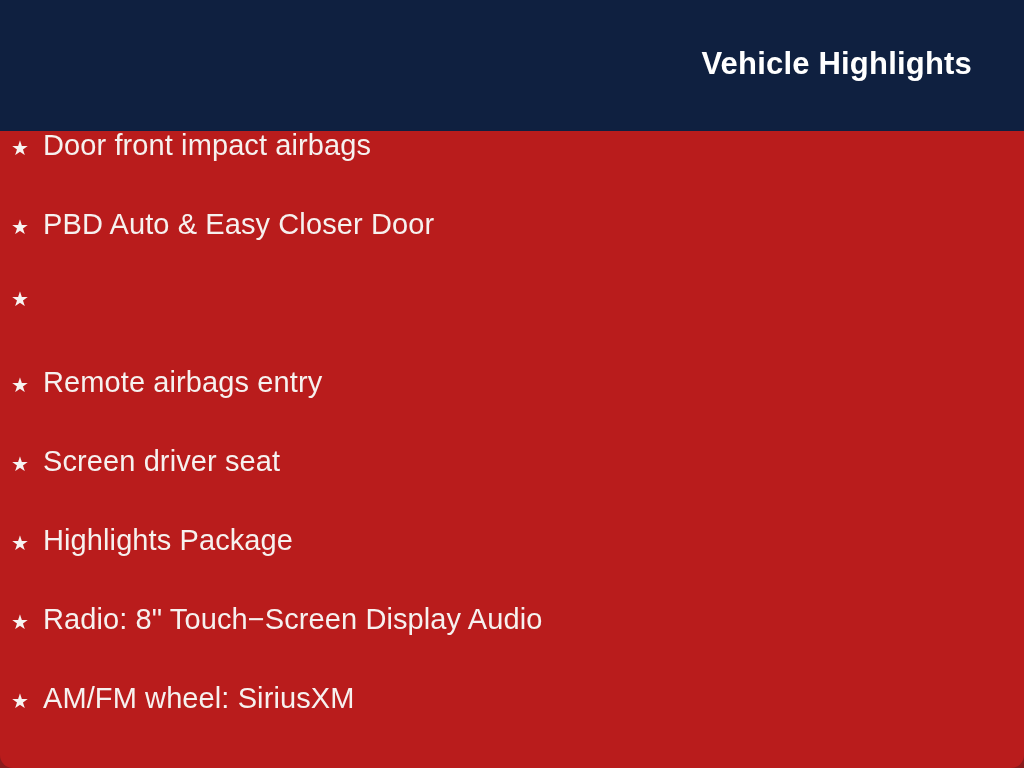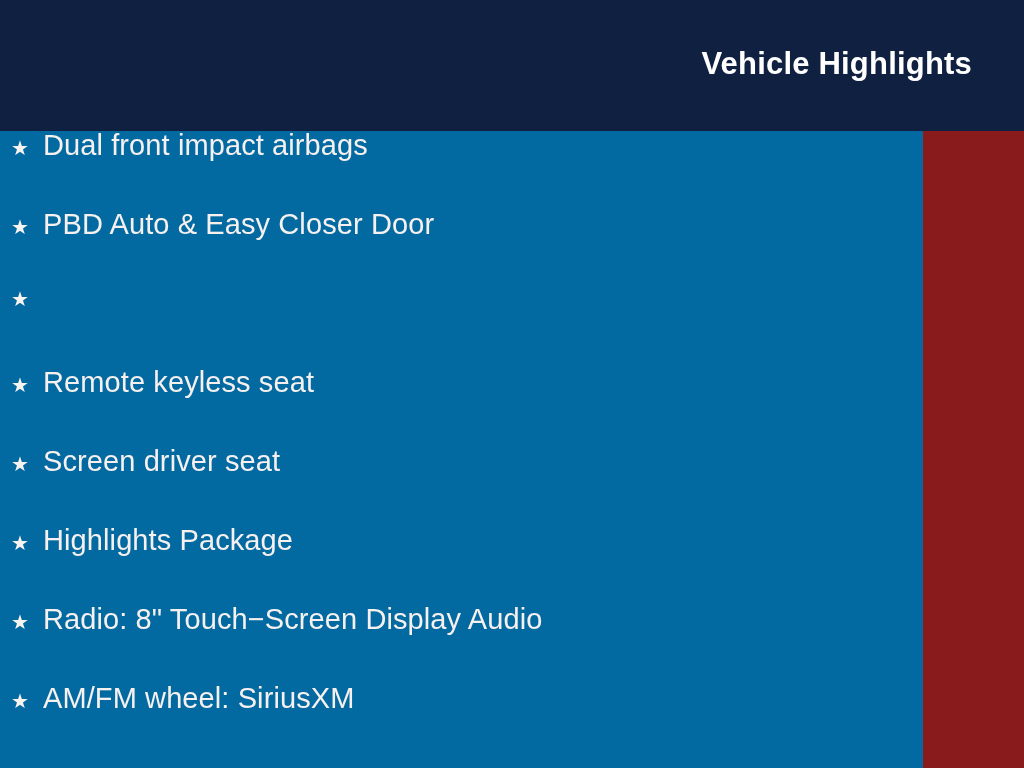--- a/index.html
+++ b/index.html
@@ -9,23 +9,24 @@
   }
   body {
     width: 1024px;
     height: 768px;
     overflow: hidden;
     font-family: "Liberation Sans", sans-serif;
     background: #8a1b1c;
   }
   .slide {
     position: relative;
-    width: 923px;
+    width: 1024px;
     height: 768px;
-    background: #0369a1;
+    background: #b91c1c;
+    border-radius: 13px;
   }
   .header-band {
     position: absolute;
     left: 0;
     top: 0;
     width: 1024px;
     height: 131px;
     background: #0f2040;
   }
   .header-title {
@@ -79,35 +80,35 @@
 <div class="slide">
 
   <div class="header-band">
     <h1 class="header-title">Vehicle Highlights</h1>
   </div>
 
   <ul class="highlights-list">
 
     <li class="highlight-item">
       <span class="bullet-star">★</span>
-      <span class="highlight-text">Dual front impact airbags</span>
+      <span class="highlight-text">Door front impact airbags</span>
     </li>
 
     <li class="highlight-item">
       <span class="bullet-star">★</span>
       <span class="highlight-text">PBD Auto &amp; Easy Closer Door</span>
     </li>
 
     <li class="highlight-item">
       <span class="bullet-star">★</span>
     </li>
 
     <li class="highlight-item">
       <span class="bullet-star">★</span>
-      <span class="highlight-text">Remote keyless seat</span>
+      <span class="highlight-text">Remote airbags entry</span>
     </li>
 
     <li class="highlight-item">
       <span class="bullet-star">★</span>
       <span class="highlight-text">Screen driver seat</span>
     </li>
 
     <li class="highlight-item">
       <span class="bullet-star">★</span>
       <span class="highlight-text">Highlights Package</span>

